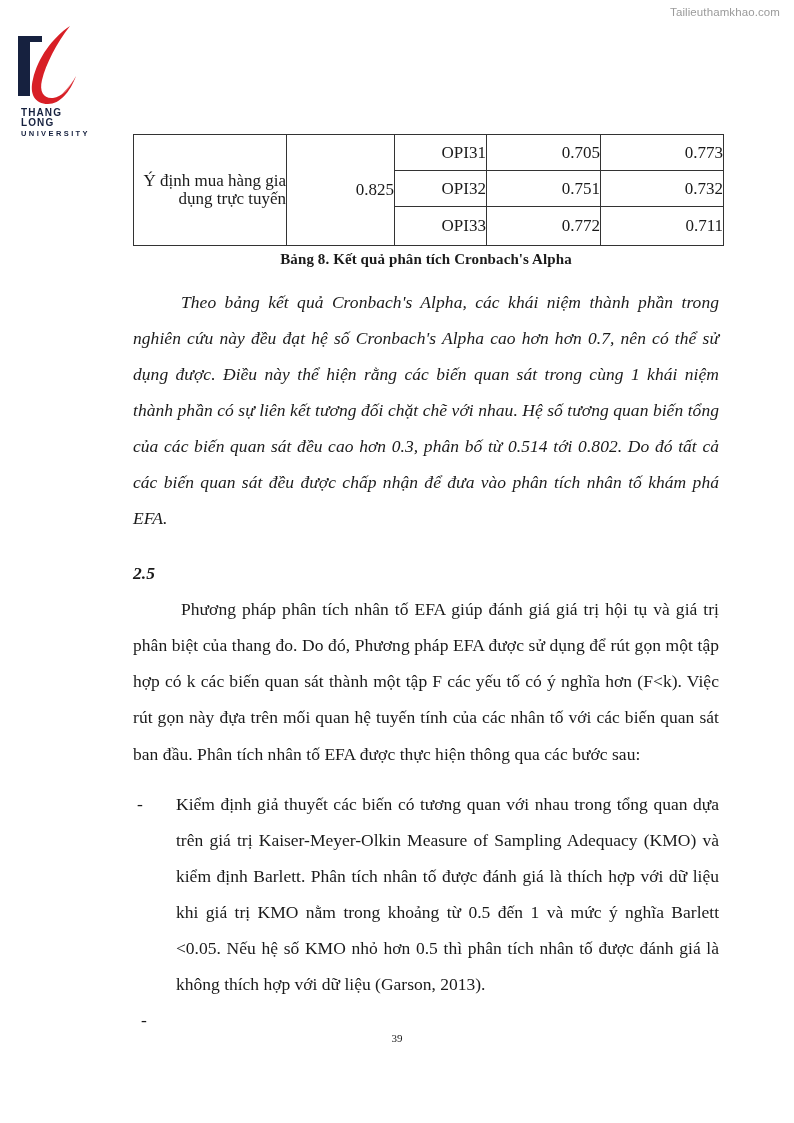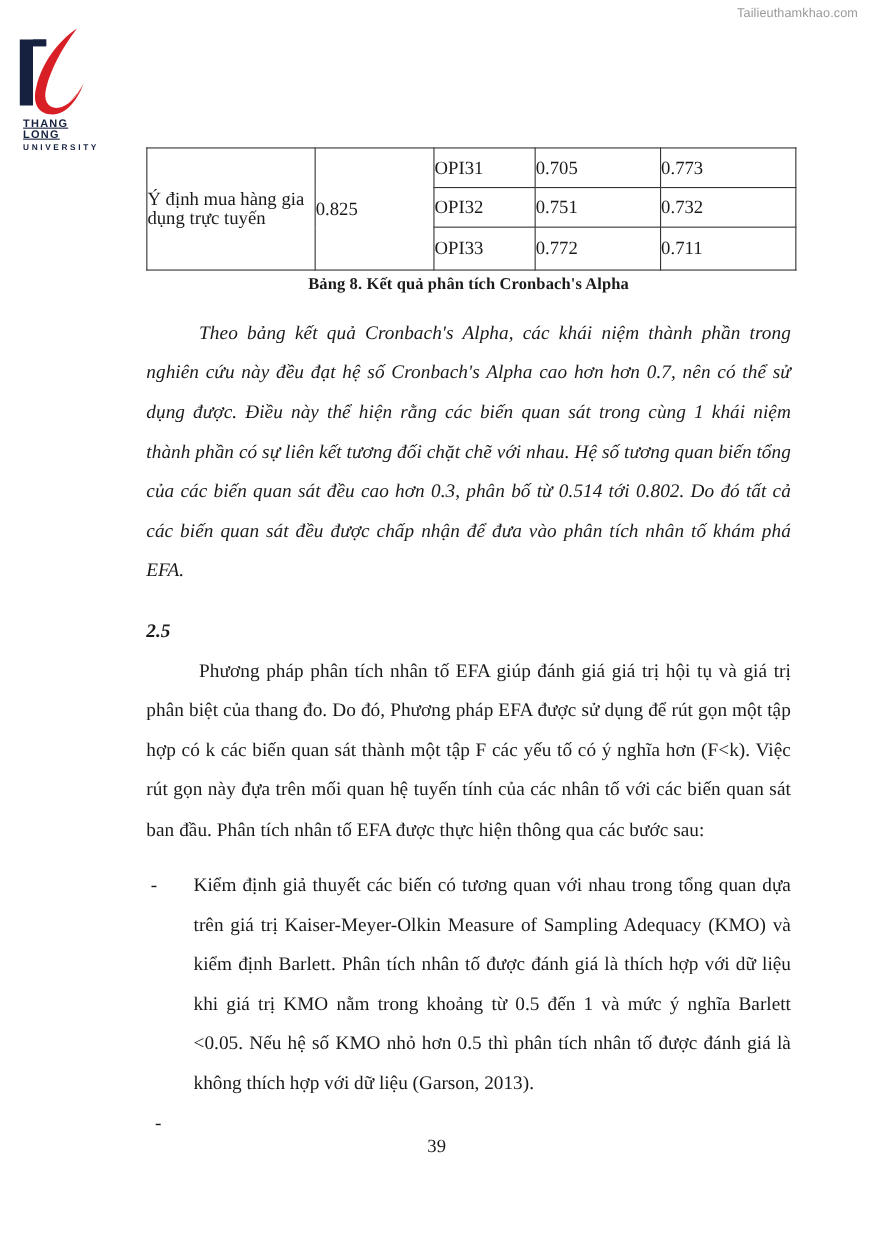--- a/index.html
+++ b/index.html
@@ -43,21 +43,20 @@
     top: 84px;
     line-height: 1;
   }
   .logo-text .l1 {
     font-family: "Liberation Sans", sans-serif;
     font-weight: bold;
     font-size: 10px;
     letter-spacing: 1.1px;
     color: #16213f;
     display: block;
-    text-decoration: underline;
   }
   .logo-text .l2 {
     font-family: "Liberation Sans", sans-serif;
     font-weight: bold;
     font-size: 7.5px;
     letter-spacing: 2.4px;
     color: #16213f;
     display: block;
     margin-top: 2px;
   }
@@ -74,21 +73,21 @@
   table.data-table {
     border-collapse: collapse;
     table-layout: fixed;
     width: 586px;
     margin-top: 134px;
     font-size: 17px;
   }
   table.data-table td {
     border: 1px solid #333;
     padding: 0;
-    text-align: left;
+    text-align: right;
     vertical-align: middle;
     font-size: 17px;
     line-height: 1.05;
   }
   td.c-name {
     width: 152px;
     text-align: left;
     padding: 6px 0 6px 9px;
     line-height: 2.0;
     vertical-align: top;
@@ -156,21 +155,21 @@
   ul.steps li.indented { padding-left: 45px; }
   ul.steps li.indented .dash { left: 8px; }
 
   
   .page-number {
     position: absolute;
     left: 0;
     right: 0;
     top: 1032px;
     text-align: center;
-    font-size: 17px;
+    font-size: 11px;
   }
 </style>
 </head>
 <body>
 
 <div class="watermark">Tailieuthamkhao.com</div>
 
 <div class="logo">
   <svg width="82" height="88" viewBox="0 0 82 88">
 

